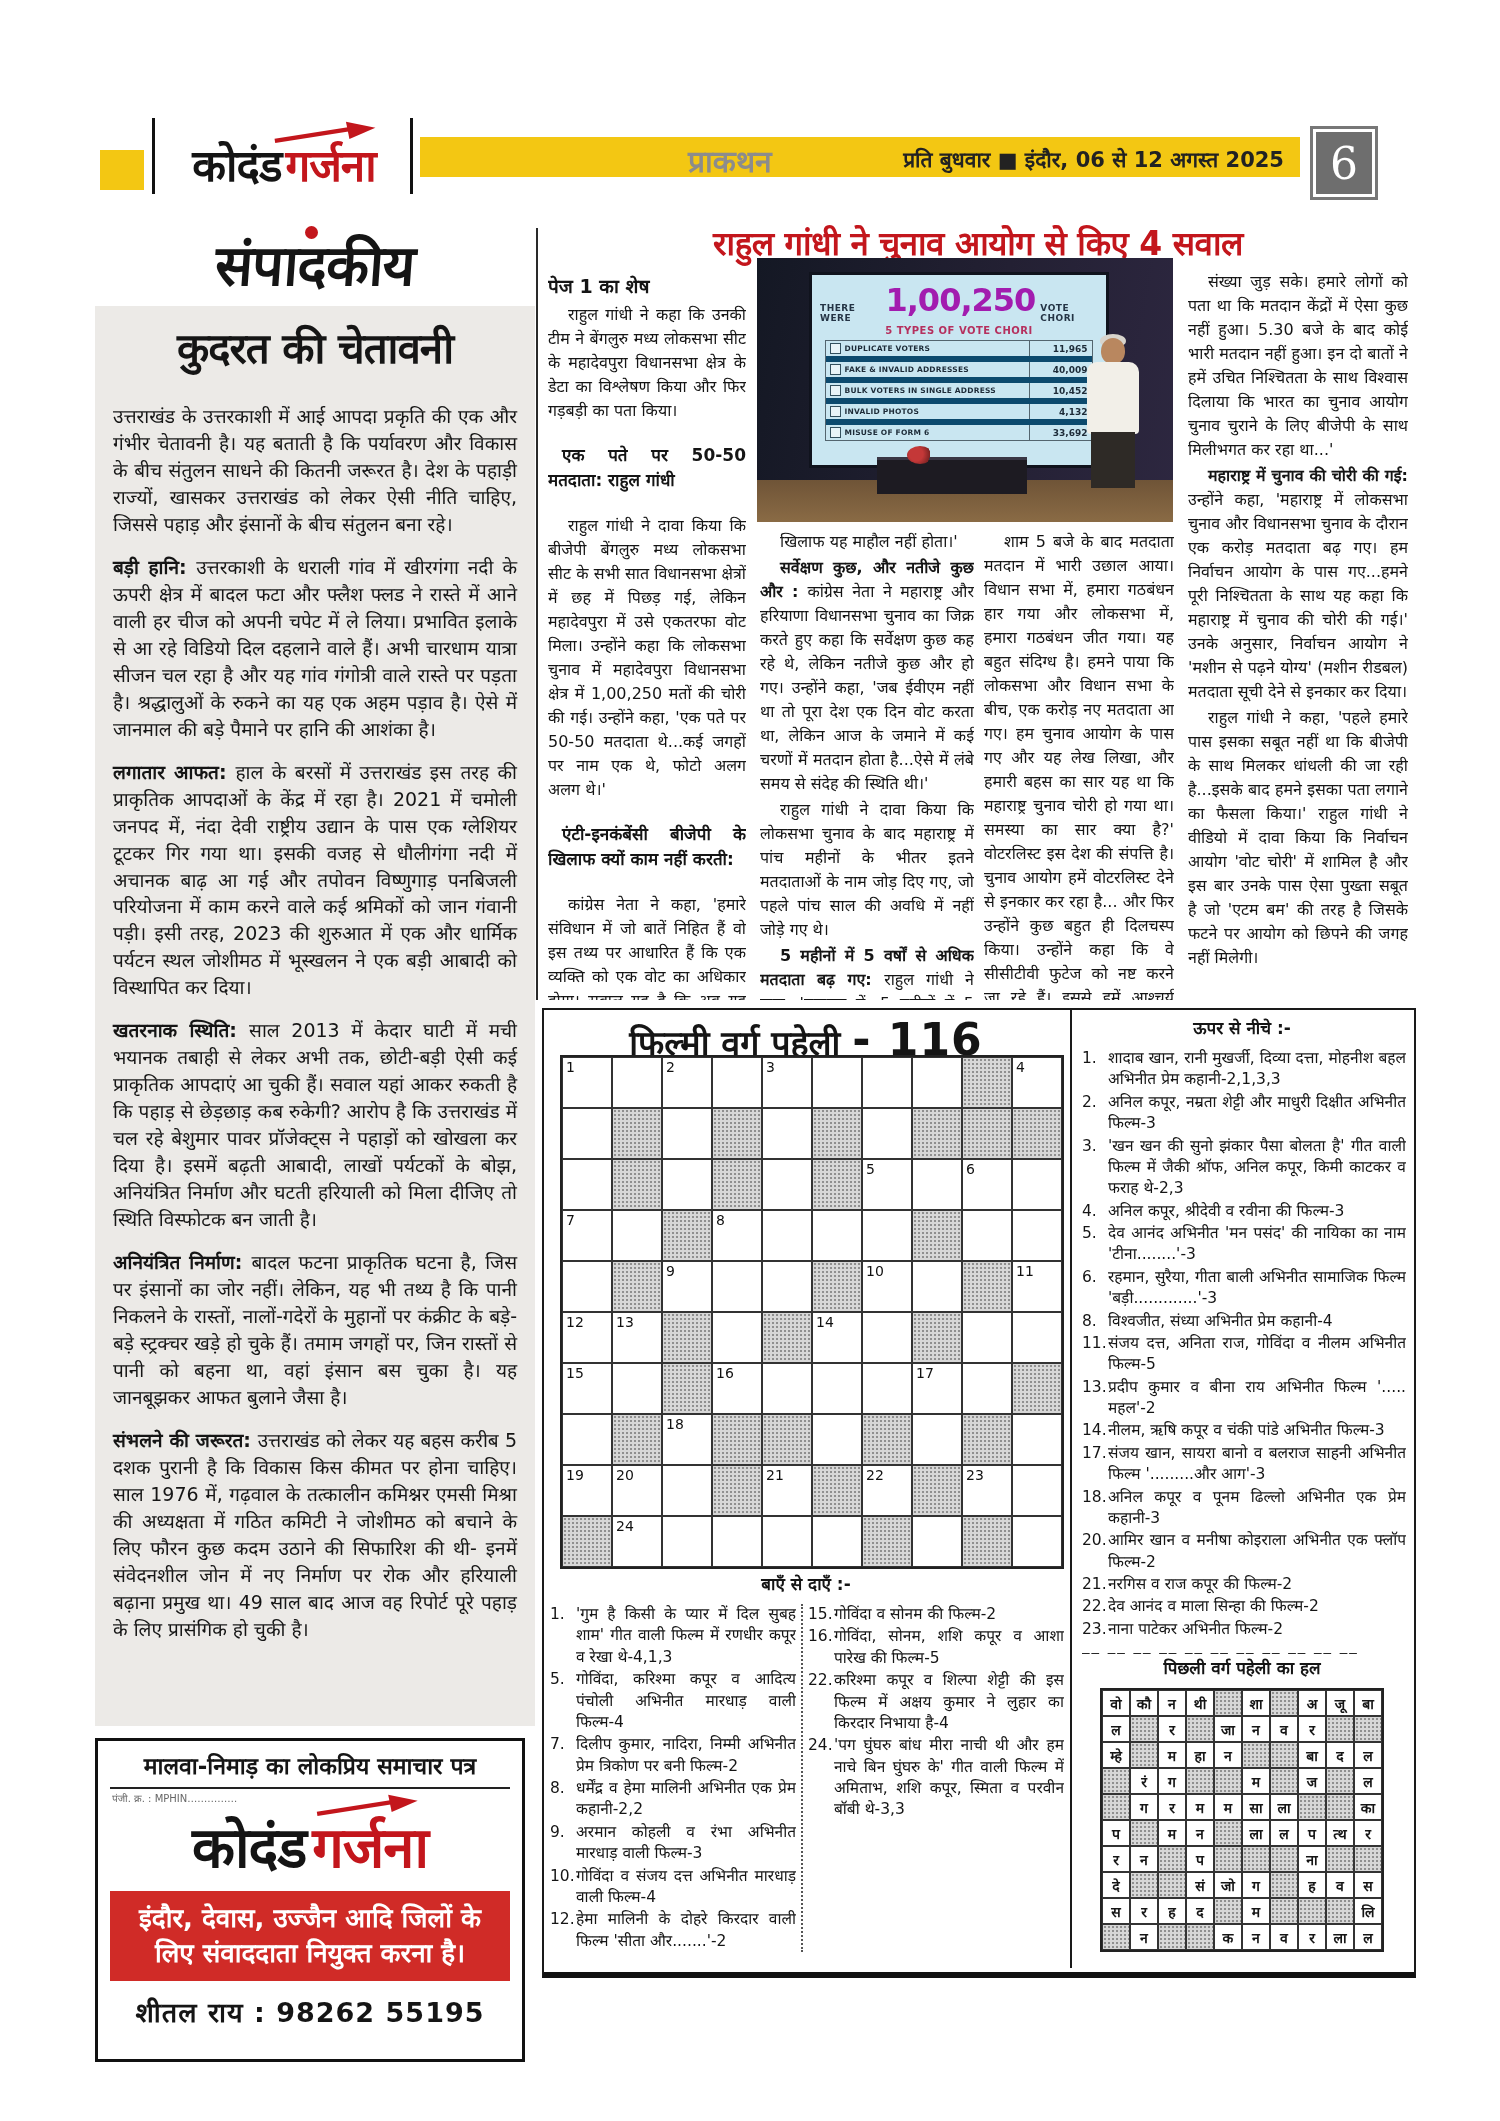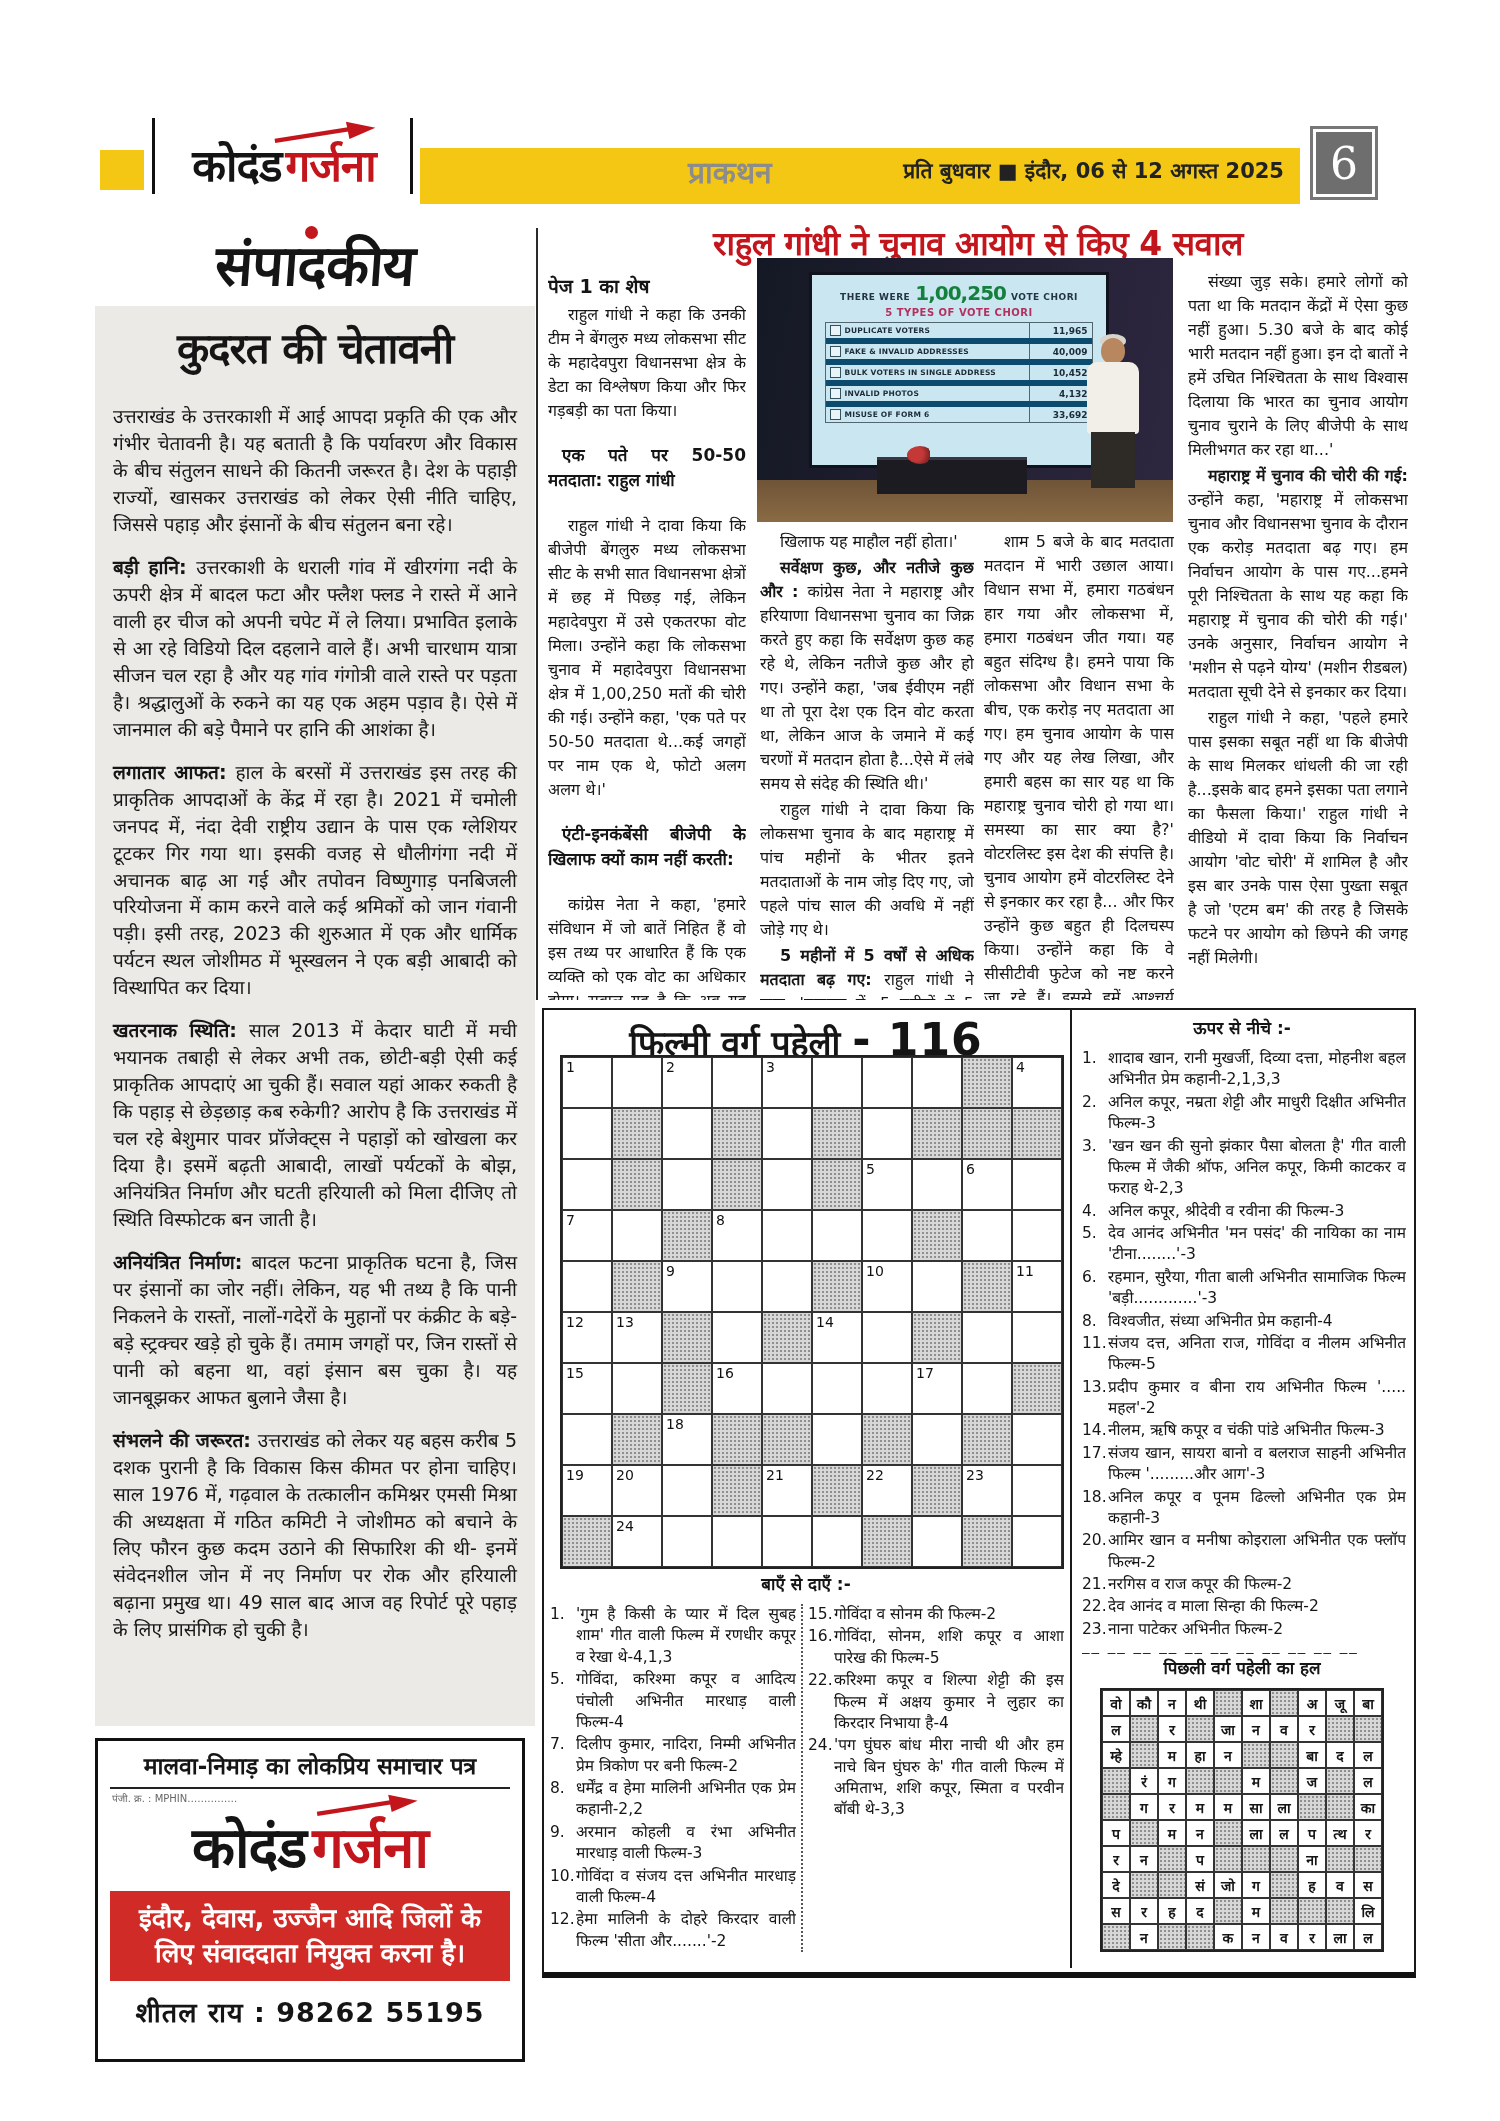--- a/index.html
+++ b/index.html
@@ -40,21 +40,21 @@
   .subhead{font-weight:bold;font-size:17px;margin:20px 0;text-indent:14px;}
 
   
   .photo{background:linear-gradient(100deg,#141824 0%,#232033 55%,#2d2740 100%);overflow:hidden;}
   .ph-floor{position:absolute;left:0;bottom:0;width:100%;height:42px;
             background:linear-gradient(#6f5437,#8a6b45);}
   .ph-screen{position:absolute;left:52px;top:14px;width:300px;height:196px;background:#c9e6f1;
              border:3px solid #10131d;padding:6px 8px;box-sizing:border-box;}
   .sl-title{display:flex;align-items:baseline;justify-content:center;gap:5px;color:#243445;font-weight:bold;}
   .sl-t-sm{font-size:9px;letter-spacing:.5px;}
-  .sl-t-big{font-size:20px;color:#15803d;letter-spacing:-1px;}
+  .sl-t-big{font-size:32px;color:#a21caf;letter-spacing:-1px;}
   .sl-sub{text-align:center;font-size:10px;font-weight:bold;color:#b5305e;margin:2px 0 4px 0;letter-spacing:.5px;}
   .sl-table{width:96%;margin:0 auto;border:1px solid #53656f;border-collapse:collapse;}
   .sl-table .r{display:flex;border-bottom:6px solid #0c4a6e;}
   .sl-table .r:last-child{border-bottom:none;}
   .sl-lab{flex:1;display:flex;align-items:center;gap:4px;padding:2px 4px;font-size:7.5px;font-weight:bold;color:#1d2b38;letter-spacing:.2px;}
   .sl-val{width:52px;border-left:1px solid #53656f;display:flex;align-items:center;justify-content:flex-end;
           padding:2px 5px;font-size:9px;font-weight:bold;color:#1d2b38;}
   .sicon{width:9px;height:9px;border:1px solid #33505e;background:#e8f4f8;flex:0 0 auto;}
   .ph-person{position:absolute;right:26px;bottom:34px;width:70px;height:150px;}
   .ph-head{position:absolute;left:24px;top:0;width:24px;height:26px;border-radius:50% 50% 46% 46%;background:#b9875f;}
@@ -108,21 +108,21 @@
     <span class="logo-black">कोदंड</span>
     <span class="logo-red">
       <svg class="logo-arrow" viewBox="0 0 120 30">
         <path d="M2 24 L92 10" stroke="#c3161c" stroke-width="5" fill="none"></path>
         <path d="M84 2 L118 9 L88 22 Z" fill="#c3161c"></path>
       </svg>
       <span>गर्जना</span>
     </span>
   </div>
   <div class="abs vbar" style="left:410px;top:118px;height:76px;"></div>
-  <div class="abs band" style="left:420px;top:148px;width:880px;height:56px;">
+  <div class="abs band" style="left:420px;top:137px;width:880px;height:40px;">
     <span class="band-label">प्राकथन</span>
     <span class="band-date">प्रति बुधवार ■ इंदौर, 06 से 12 अगस्त 2025</span>
   </div>
   <div class="abs pagebox" style="left:1310px;top:126px;width:56px;height:62px;">
     <div class="pagebox-in">6</div>
   </div>
 
   <div class="abs ed-head" style="left:95px;top:220px;width:440px;height:86px;">संपादकीय</div>
   <div class="abs red-dot" style="left:305px;top:226px;"></div>
   <div class="abs ed-gray" style="left:95px;top:306px;width:440px;height:1420px;">

